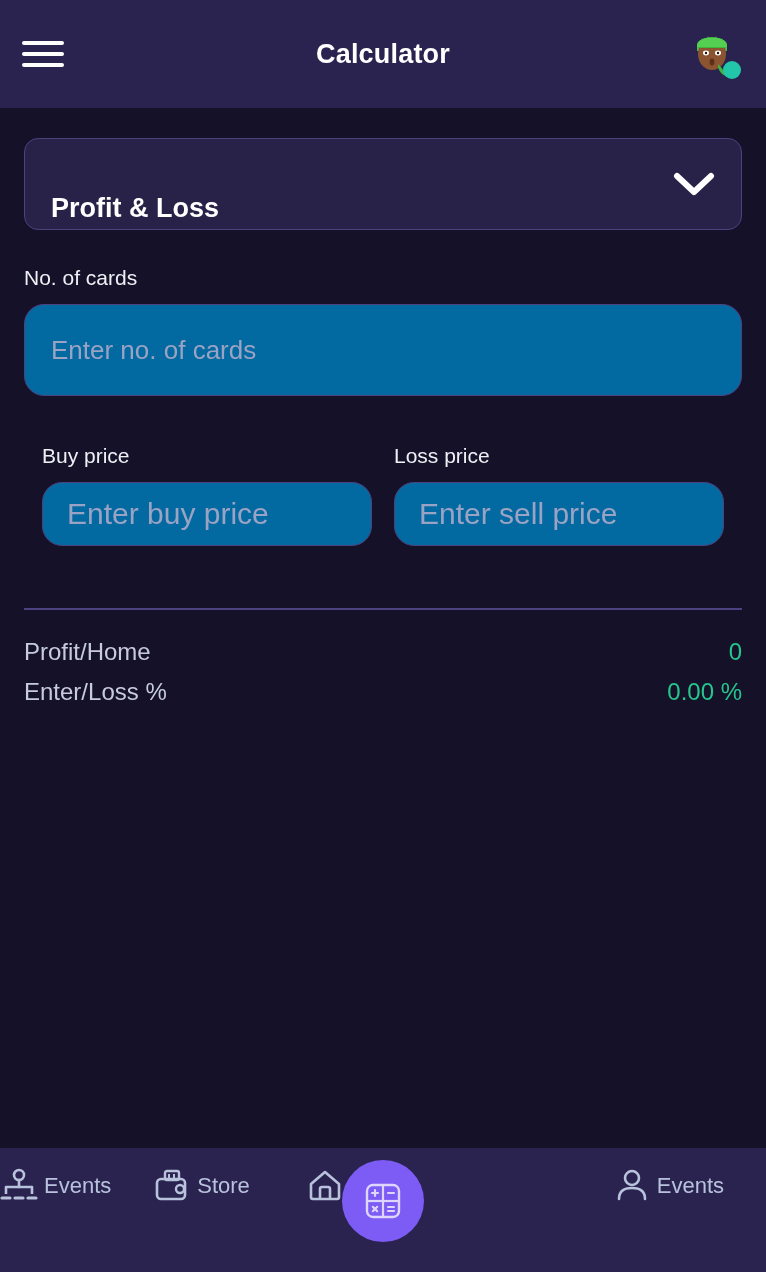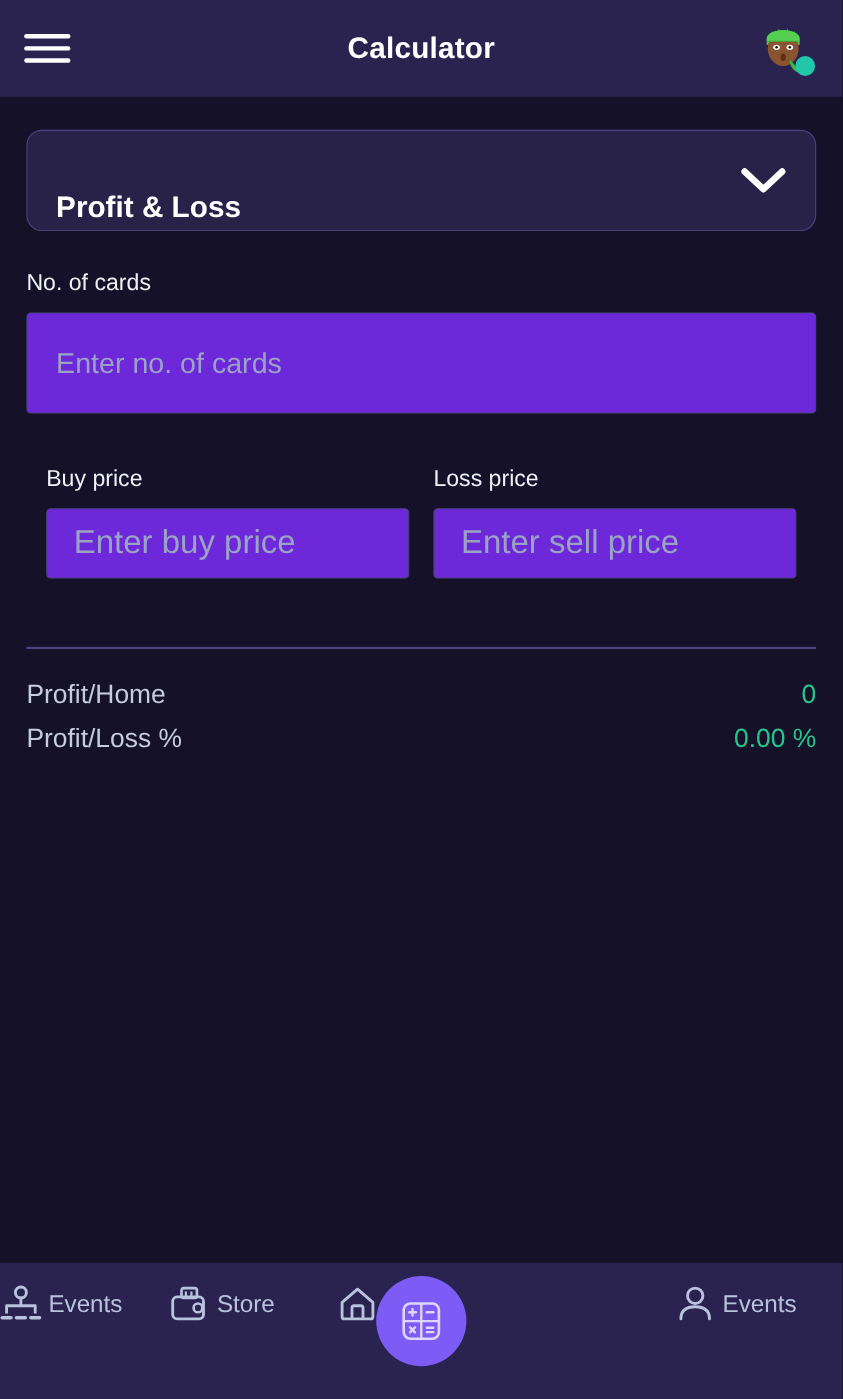--- a/index.html
+++ b/index.html
@@ -11,21 +11,21 @@
   }
   .screen {
     position:relative;
     width:766px; height:1272px;
     background:#151129;
     display:flex; flex-direction:column;
   }
 
   
   .appbar {
-    height:88px;
+    height:108px;
     background:#2a2350;
     display:flex; align-items:center;
     padding:0 22px;
     position:relative;
     flex:0 0 auto;
   }
   .hamburger {
     width:42px; height:34px;
     display:flex; flex-direction:column; justify-content:space-between;
     padding:4px 0;
@@ -81,23 +81,23 @@
   .field-label {
     color:#eef0f6;
     font-size:21px;
     margin-top:36px;
     margin-bottom:14px;
   }
 
   .input {
     width:100%;
     height:92px;
-    background:#6d28d9;
+    background:#0369a1;
     border:1px solid #4b4280;
-    border-radius:4px;
+    border-radius:20px;
     padding:0 26px;
     color:#ffffff;
     font-family:"Liberation Sans", sans-serif;
     font-size:26px;
     outline:none;
   }
   .input::placeholder { color:#9aa3c4; }
 
   .row2 {
     display:flex;
@@ -211,21 +211,21 @@
       </div>
     </div>
 
     <div class="divider"></div>
 
     <div class="result-row">
       <div class="result-label">Profit/Home</div>
       <div class="result-value">0</div>
     </div>
     <div class="result-row">
-      <div class="result-label">Profit/Loss %</div>
+      <div class="result-label">Enter/Loss %</div>
       <div class="result-value">0.00 %</div>
     </div>
 
   </div>
 
   <div class="bottomnav">
 
     <div class="navitem">
       <div class="ico">
         <svg width="38" height="36" viewBox="0 0 38 36">

